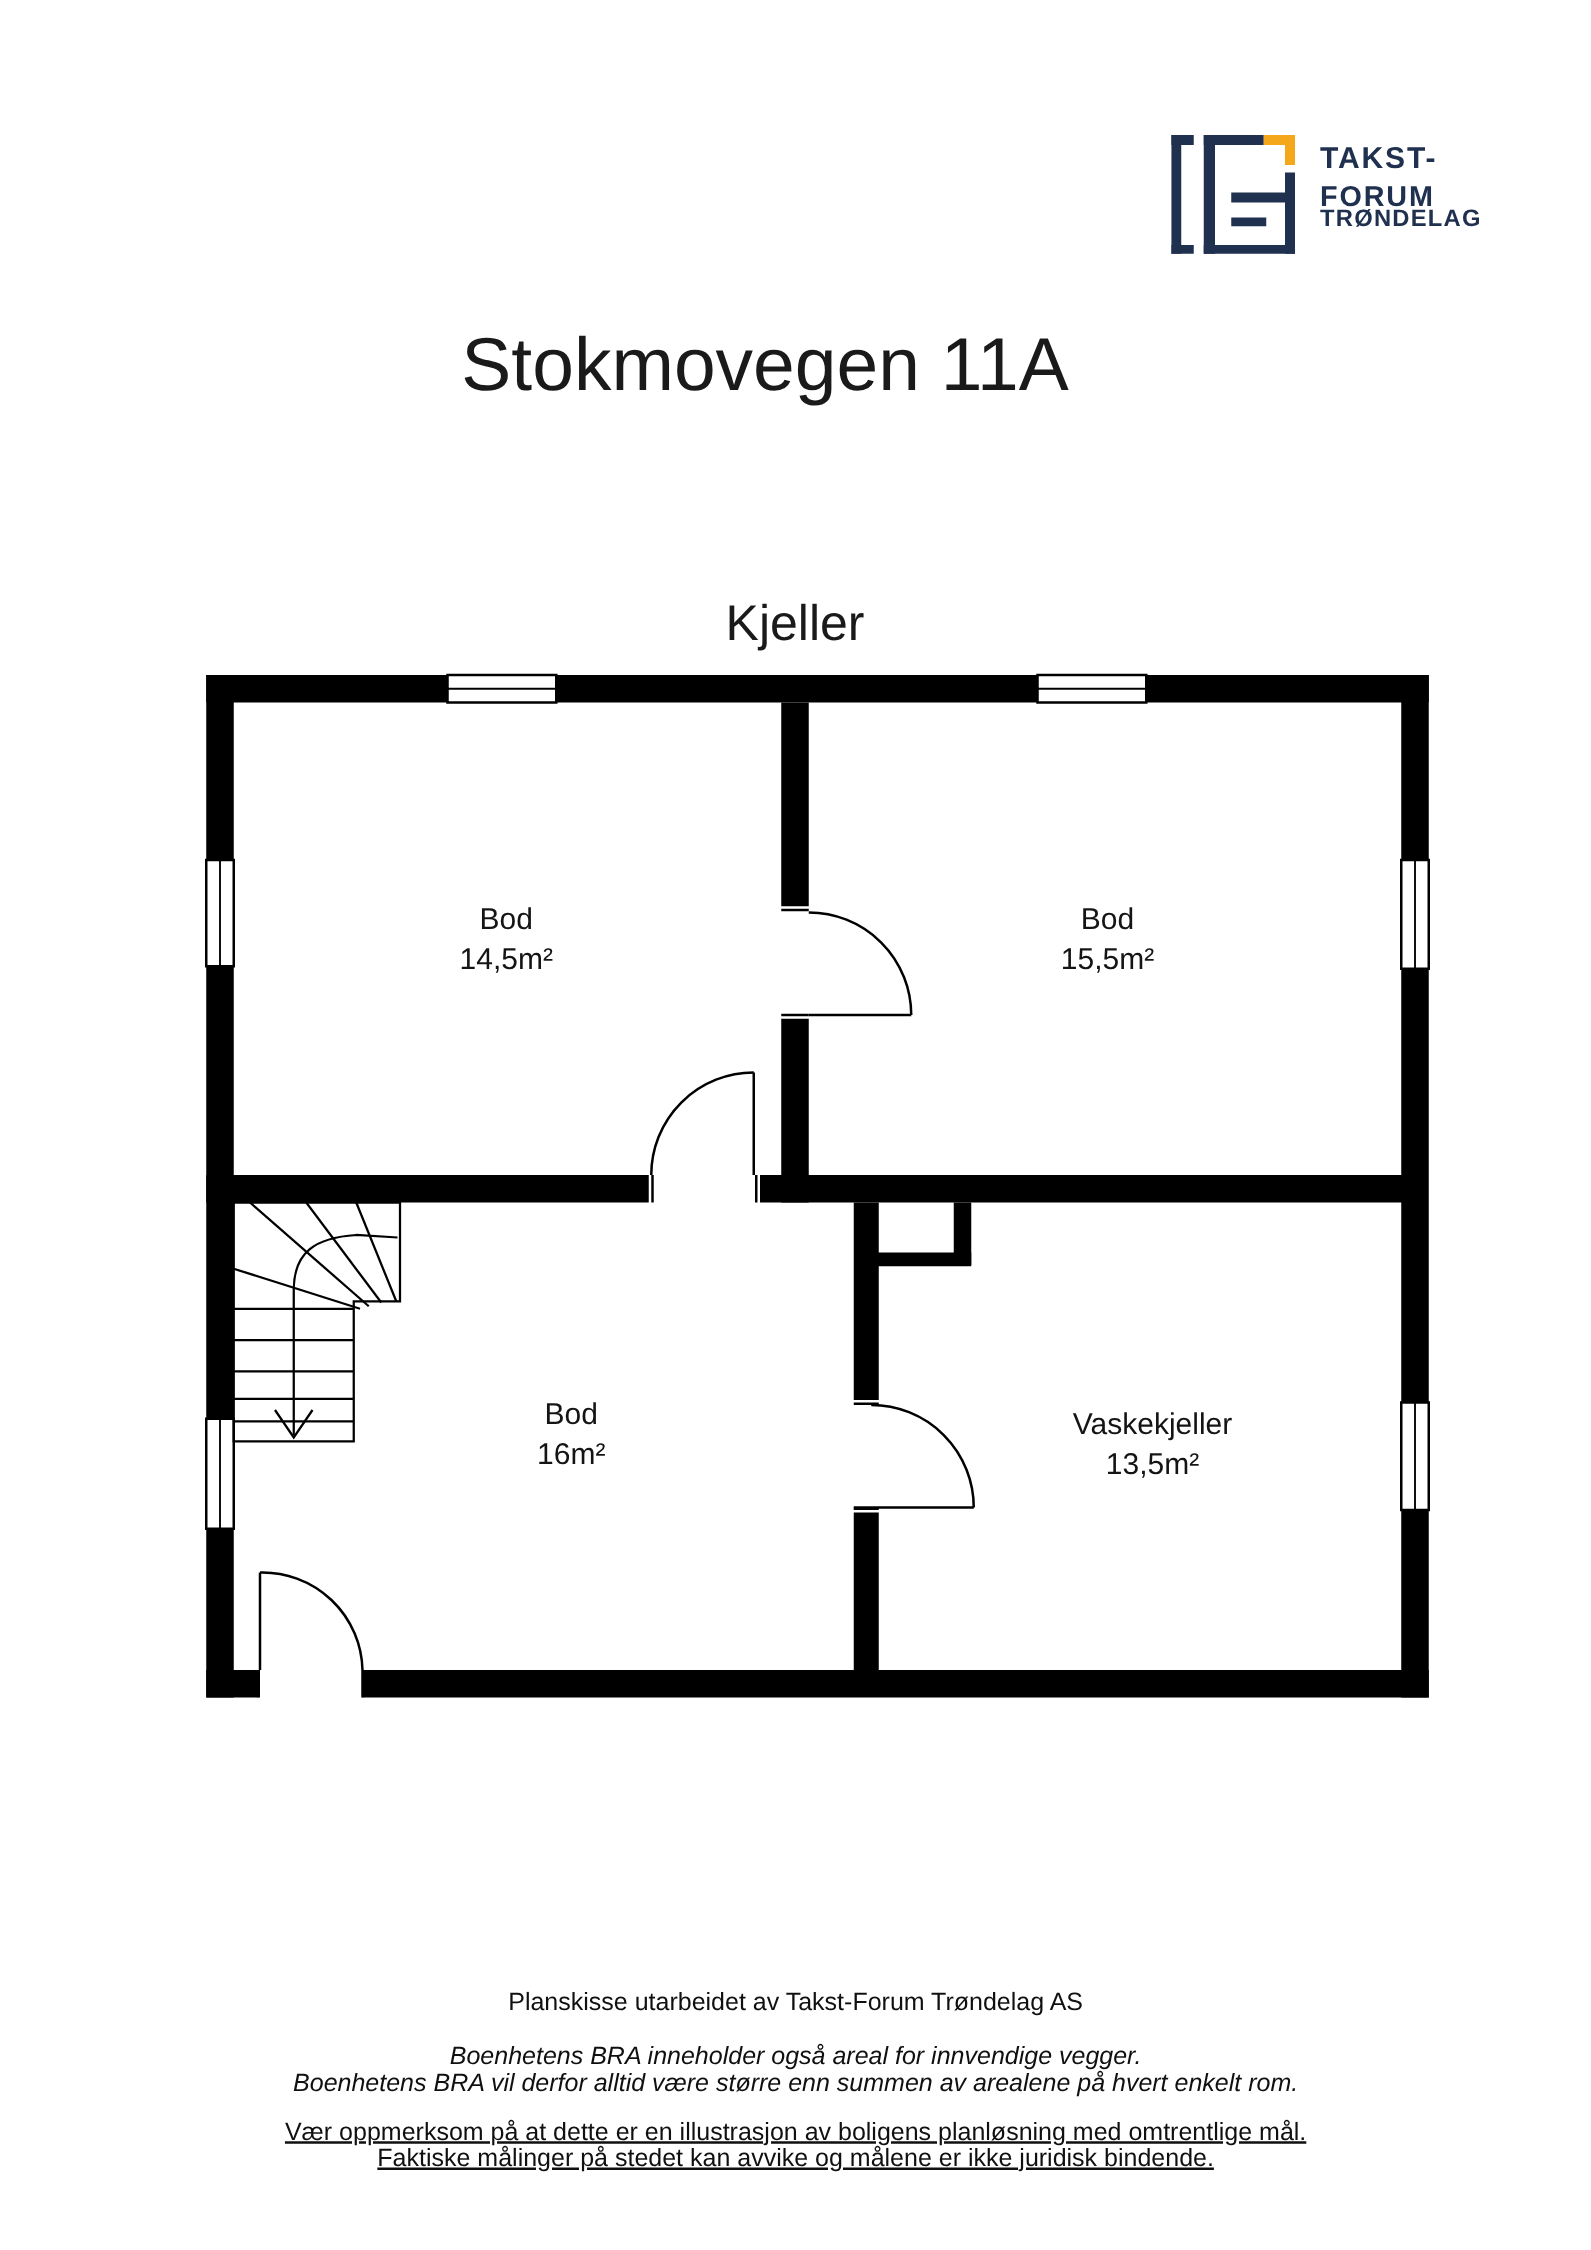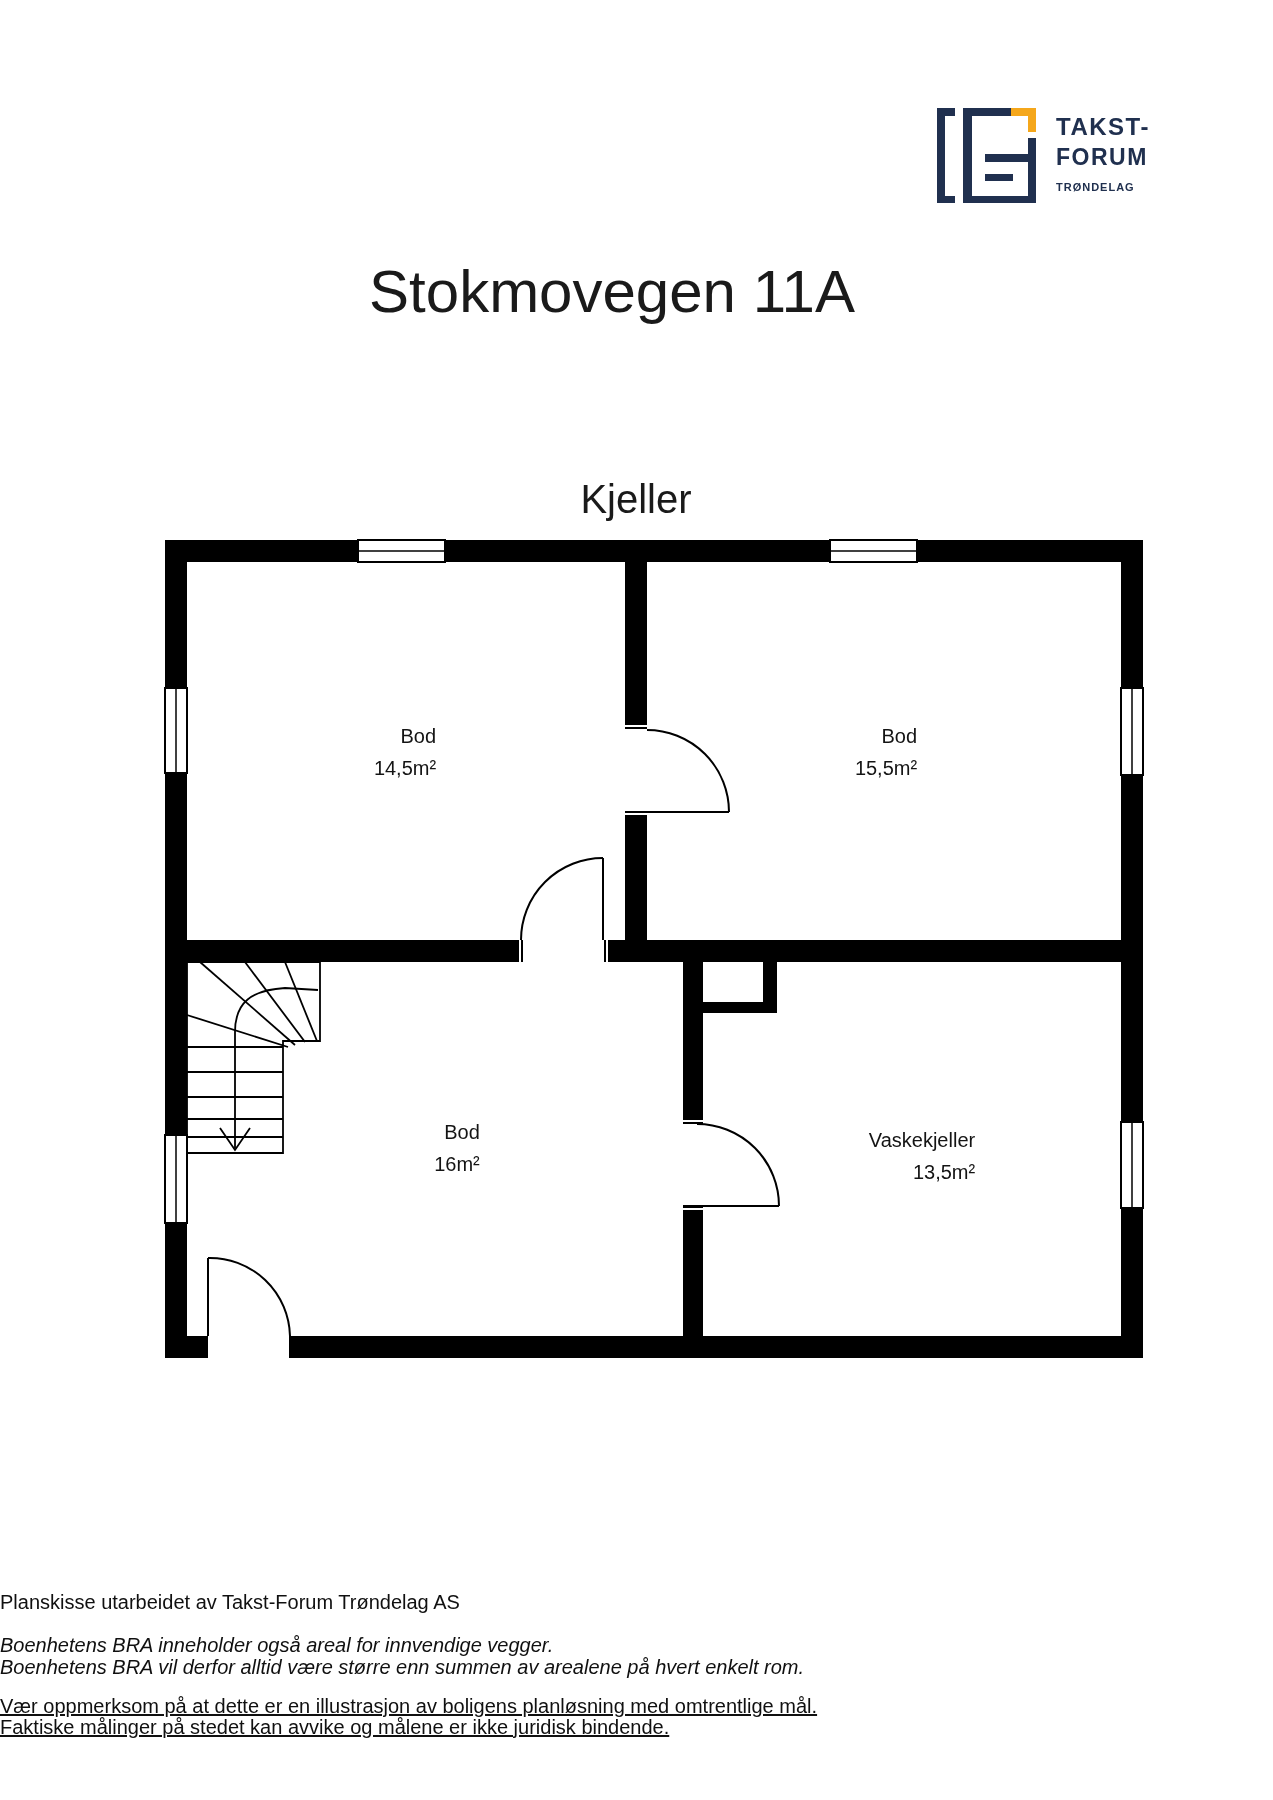--- a/index.html
+++ b/index.html
@@ -6,26 +6,26 @@
   .page{
     position:relative;width:1273px;height:1800px;background:#ffffff;
     font-family:"Liberation Sans", sans-serif;color:#111;overflow:hidden;
   }
   .abs{position:absolute;}
   .centered{transform:translateX(-50%);}
   .logo-icon{position:absolute;left:937px;top:106px;}
   .logo-word{position:absolute;left:1056px;font-weight:bold;color:var(--navy,#20304f);letter-spacing:1.5px;line-height:1;}
   .lw1{top:115px;font-size:24px;}
   .lw2{top:146px;font-size:23px;}
-  .lw3{top:182px;font-size:11px;letter-spacing:1px;}
+  .lw3{top:166px;font-size:19px;letter-spacing:1px;}
   .page-title{left:612px;top:268px;font-size:60px;line-height:48px;color:#1a1a1a;white-space:nowrap;}
   .floor-title{left:636px;top:477px;font-size:40px;line-height:44px;color:#1a1a1a;white-space:nowrap;}
-  .room-label{text-align:right;font-size:20px;line-height:32px;color:#141414;white-space:nowrap;}
+  .room-label{text-align:center;font-size:24px;line-height:32px;color:#141414;white-space:nowrap;}
   .plan-svg{position:absolute;left:0;top:0;}
-  .footer-line{left:0;width:1273px;text-align:left;font-size:20px;line-height:22px;color:#101010;}
+  .footer-line{left:0;width:1273px;text-align:center;font-size:20px;line-height:22px;color:#101010;}
   .f1{top:1591px;}
   .f2{top:1634px;font-style:italic;}
   .f3{top:1696px;line-height:21px;text-decoration:underline;}
 </style>
 </head>
 <body>
 
 <div class="page">
 
   <div>

